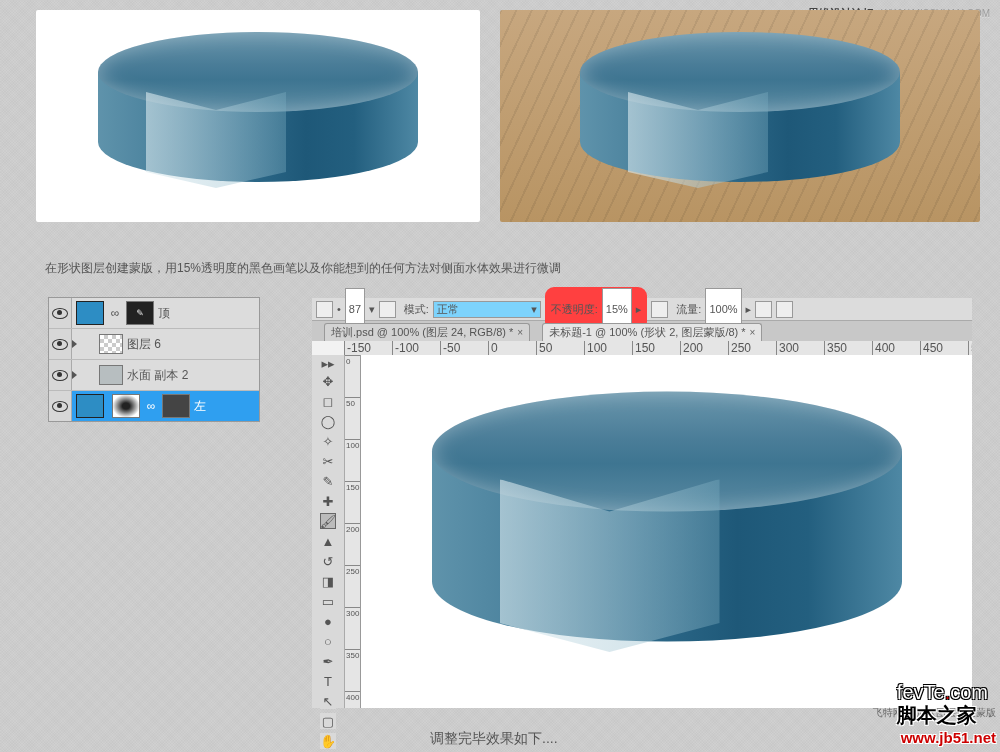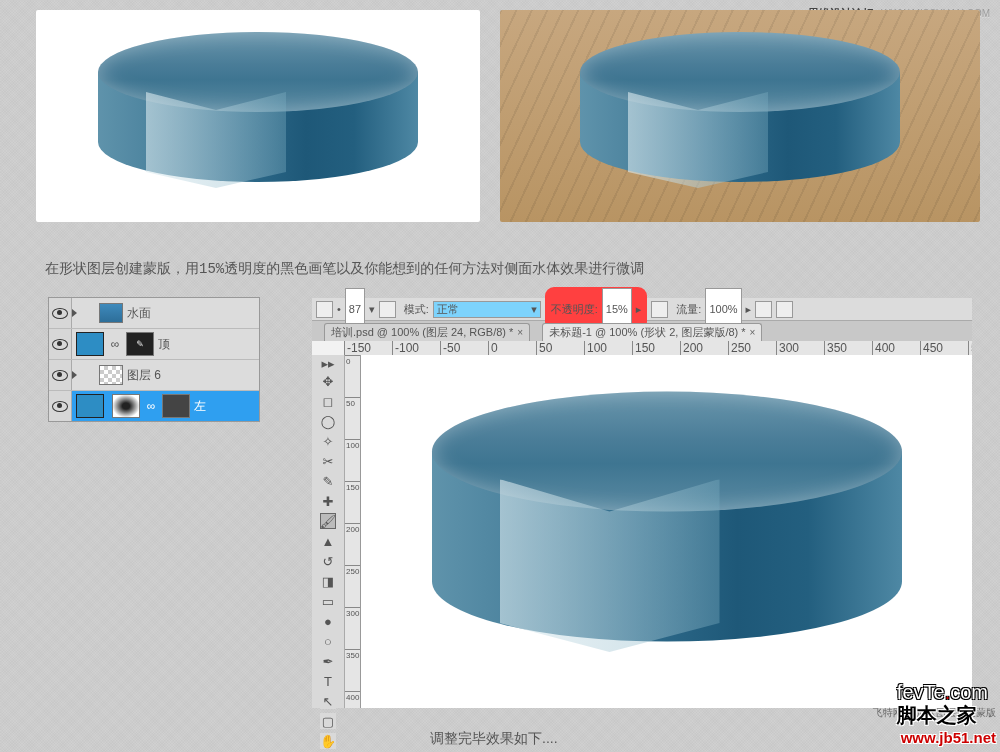--- a/index.html
+++ b/index.html
@@ -30,21 +30,21 @@
   }
   .cyl-top { position:absolute; left:0; top:0; width:320px; height:80px; border-radius:50%; background: linear-gradient(#6a96ac,#4a7d98 40%,#3e7591 60%, #5a8aa2 100%); box-shadow: inset 0 0 20px rgba(255,255,255,0.3); }
   .cyl-side { position:absolute; left:0; top:40px; width:320px; height:110px; background: linear-gradient(90deg,#5f93ab,#2e6a8a 45%,#1e5878 65%,#235f7f 80%,#4e88a4); border-radius: 0 0 160px 160px / 0 0 40px 40px; }
   .cyl-slice { position:absolute; left:48px; top:60px; width:140px; height:100px; background: linear-gradient(90deg, rgba(220,235,240,0.6), rgba(120,170,190,0.4)); clip-path: polygon(0% 0%, 50% 18%, 100% 0%, 100% 80%, 50% 96%, 0% 80%); }
 
   
   .wm-top { position:absolute; top:6px; right:10px; font-size:11px; color:#444; font-weight:bold; text-shadow: 0 1px 0 rgba(255,255,255,0.4);}
   .wm-top small { color:#999; font-weight:normal; margin-left:4px; font-size:10px;}
 
   
-  .instr1 { position:absolute; left:45px; top:260px; font-size:14px;font-family:Liberation Mono, monospace; }
+  .instr1 { position:absolute; left:45px; top:260px; font-size:12px; }
 
   
   .layers { position:absolute; left:48px; top:297px; width:210px; background:#dcdcdc; border:1px solid #999; font-size:12px; }
   .layers .row { display:flex; align-items:center; height:30px; border-top:1px solid #bbb; }
   .layers .row:first-child { border-top:none; }
   .layers .vis { width:22px; height:30px; display:flex; align-items:center; justify-content:center; border-right:1px solid #aaa; background:#d7d7d7;}
   .eye { width:14px; height:9px; border:1px solid #333; border-radius:50%; position:relative; }
   .eye::after { content:''; position:absolute; left:4px; top:1px; width:5px; height:5px; background:#333; border-radius:50%; }
   .layers .thumb { width:26px; height:22px; border:1px solid #777; margin:0 4px; background:#fff; flex:none; }
   .thumb.water { background: linear-gradient(#3e8abc,#2d6e99);}
@@ -122,40 +122,40 @@
   </div>
 </div>
 
 <div class="instr1">在形状图层创建蒙版，用15%透明度的黑色画笔以及你能想到的任何方法对侧面水体效果进行微调</div>
 
 <div class="layers">
   <div class="row">
     <div class="vis">
         <div class="eye"></div>
       </div>
-    <div class="nub"></div>
-    <div class="thumb water mini"></div>
-    <div class="name">水面</div>
-  </div>
-  <div class="row">
-    <div class="vis">
-        <div class="eye"></div>
-      </div>
     <div class="thumb sel"></div>
     <div style="width:14px;text-align:center;">∞</div>
     <div class="thumb smudge">✎</div>
     <div class="name">顶</div>
   </div>
   <div class="row">
     <div class="vis">
         <div class="eye"></div>
       </div>
     <div class="nub"></div>
     <div class="thumb checker mini"></div>
     <div class="name">图层 6</div>
+  </div>
+  <div class="row">
+    <div class="vis">
+        <div class="eye"></div>
+      </div>
+    <div class="nub"></div>
+    <div class="thumb grey mini"></div>
+    <div class="name">水面 副本 2</div>
   </div>
   <div class="row sel">
     <div class="vis" style="background:#d7d7d7">
         <div class="eye"></div>
       </div>
     <div class="thumb sel"></div>
     <div class="thumb mask-grad"></div>
     <div style="width:14px;text-align:center;color:#fff;">∞</div>
     <div class="thumb" style="background:#444"></div>
     <div class="name">左</div>

